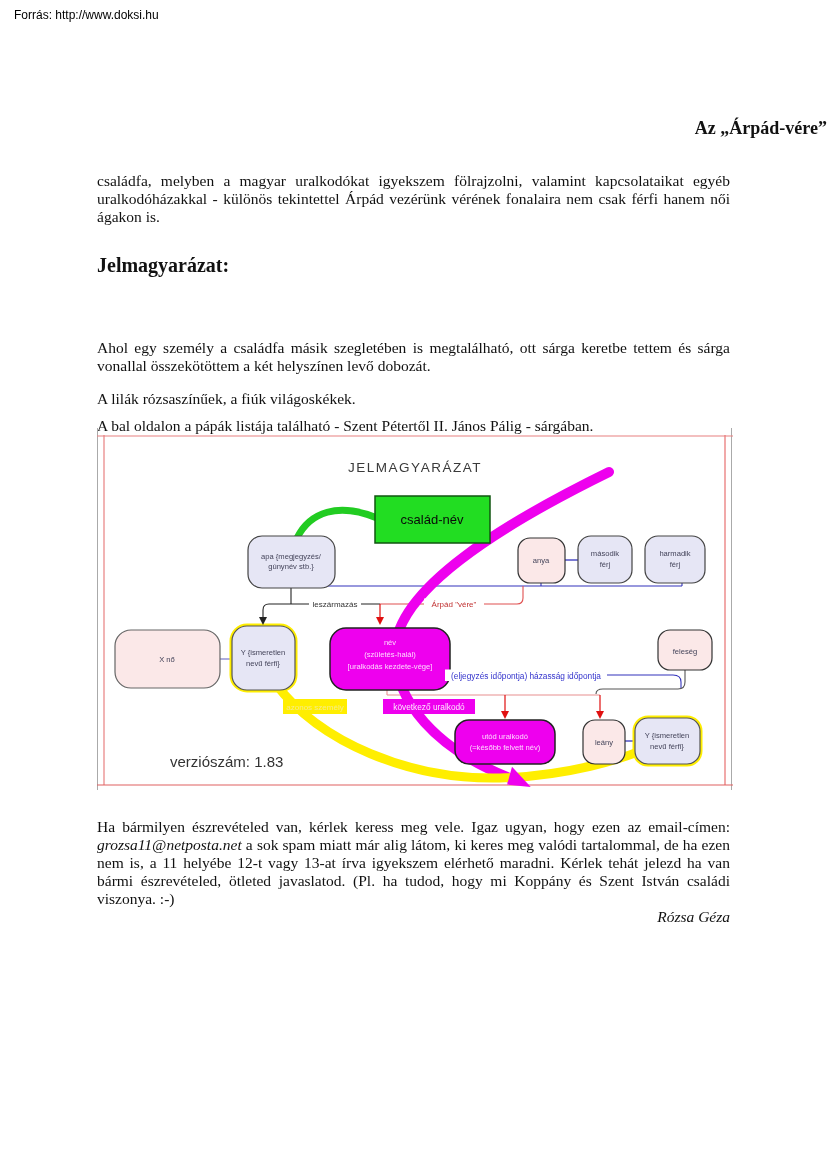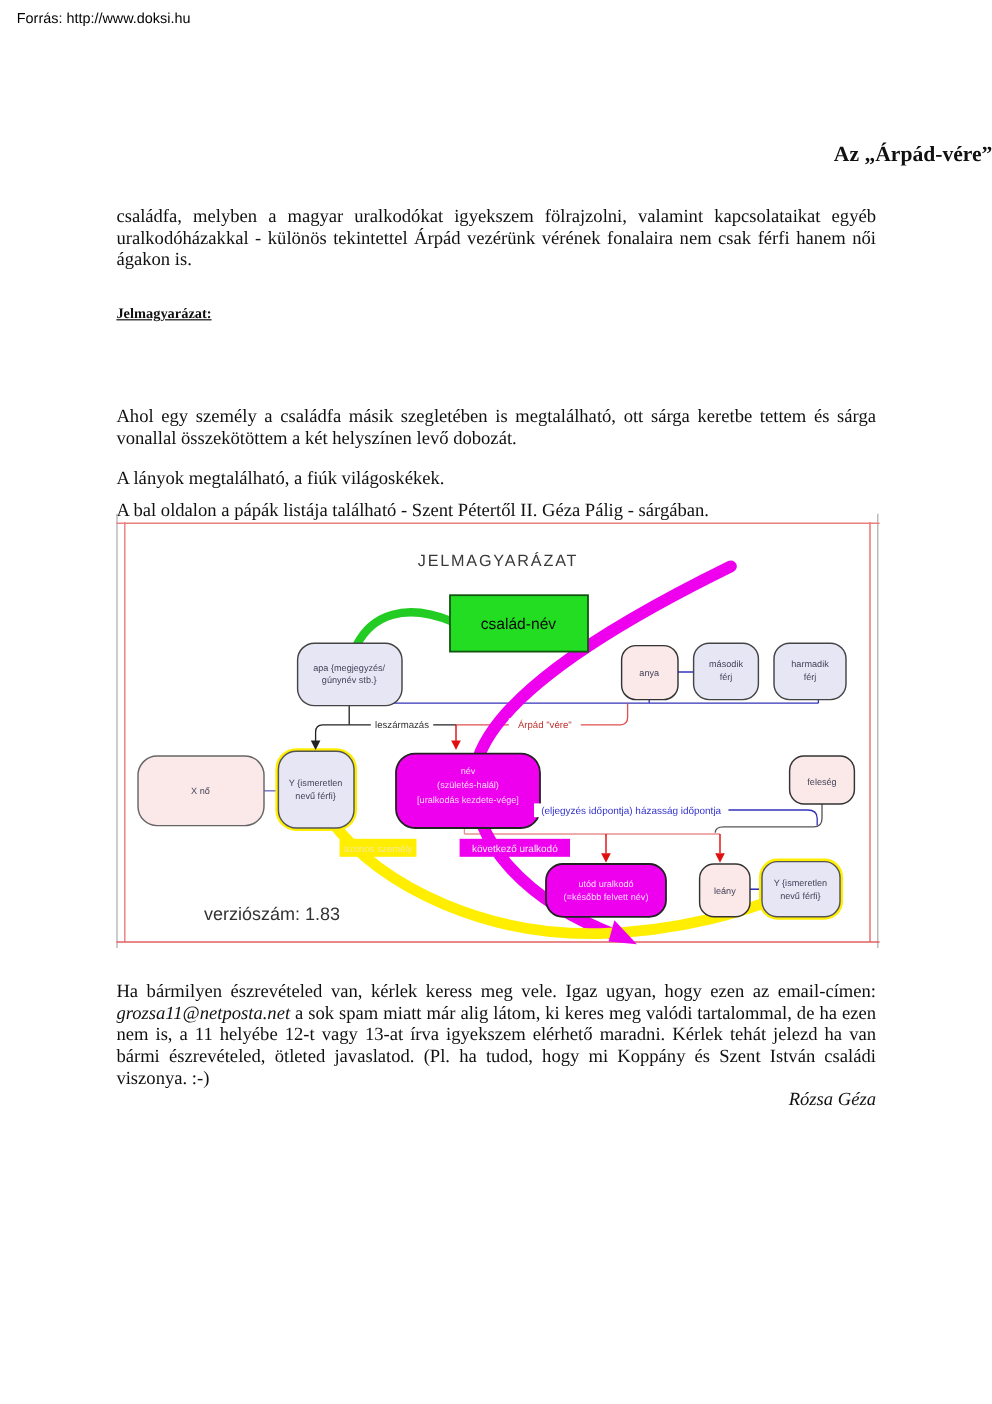--- a/index.html
+++ b/index.html
@@ -15,21 +15,21 @@
   }
   .doc-title{
     left:0;top:118px;width:827px;text-align:right;
     font-size:18px;font-weight:bold;
   }
   .para{
     left:97px;width:633px;font-size:15.5px;line-height:18px;
     text-align:justify;
   }
   .heading{
-    left:97px;width:633px;font-size:12px;font-weight:bold;text-decoration:underline;
+    left:97px;width:633px;font-size:20px;font-weight:bold;
   }
   .email{font-style:italic;}
   .signature{
     left:97px;top:908px;width:633px;text-align:right;
     font-size:15.5px;font-style:italic;
   }
   svg text{font-family:"Liberation Sans",sans-serif;}
   .dg-title{font-size:13.5px;letter-spacing:1.5px;fill:#3a3a3a;}
   .bx{font-size:7.6px;fill:#44445a;}
   .bx-light{font-size:7.6px;fill:#ffd8ff;}
@@ -48,22 +48,22 @@
 
   <div class="abs source">Forrás: http://www.doksi.hu</div>
 
   <div class="abs doc-title">Az „Árpád-vére”</div>
 
   <p class="abs para" style="top:156px;">családfa, melyben a magyar uralkodókat igyekszem fölrajzolni, valamint kapcsolataikat egyéb uralkodóházakkal - különös tekintettel Árpád vezérünk vérének fonalaira nem csak férfi hanem női ágakon is.</p>
 
   <div class="abs heading" style="top:254px;">Jelmagyarázat:</div>
 
   <p class="abs para" style="top:327px;margin-top:12px;">Ahol egy személy a családfa másik szegletében is megtalálható, ott sárga keretbe tettem és sárga vonallal összekötöttem a két helyszínen levő dobozát.</p>
-  <p class="abs para" style="top:374px;">A lányok megtalálható, a fiúk világoskékek.</p>
-  <p class="abs para" style="top:401px;">A bal oldalon a pápák listája található - Szent Pétertől II. Géza Pálig - sárgában.</p>
+  <p class="abs para" style="top:374px;">A lilák rózsaszínűek, a fiúk világoskékek.</p>
+  <p class="abs para" style="top:401px;">A bal oldalon a pápák listája található - Szent Pétertől II. János Pálig - sárgában.</p>
 
   <svg class="abs" style="left:95px;top:428px;" width="640" height="362" viewBox="0 0 640 362">
 
     <g>
       <line x1="2.5" y1="0" x2="2.5" y2="362" stroke="#aaaaaa" stroke-width="1"></line>
       <line x1="636.5" y1="0" x2="636.5" y2="362" stroke="#aaaaaa" stroke-width="1"></line>
       <line x1="9" y1="7" x2="9" y2="357" stroke="#e88080" stroke-width="1.2"></line>
       <line x1="630" y1="7" x2="630" y2="357" stroke="#e87070" stroke-width="1.2"></line>
       <line x1="2" y1="8" x2="638" y2="8" stroke="#e88080" stroke-width="1.2"></line>
       <line x1="2" y1="357" x2="638" y2="357" stroke="#e06060" stroke-width="1.2"></line>

